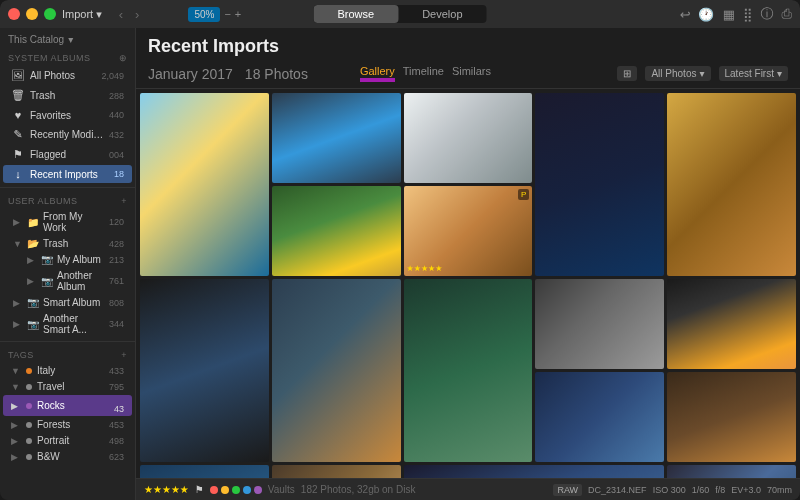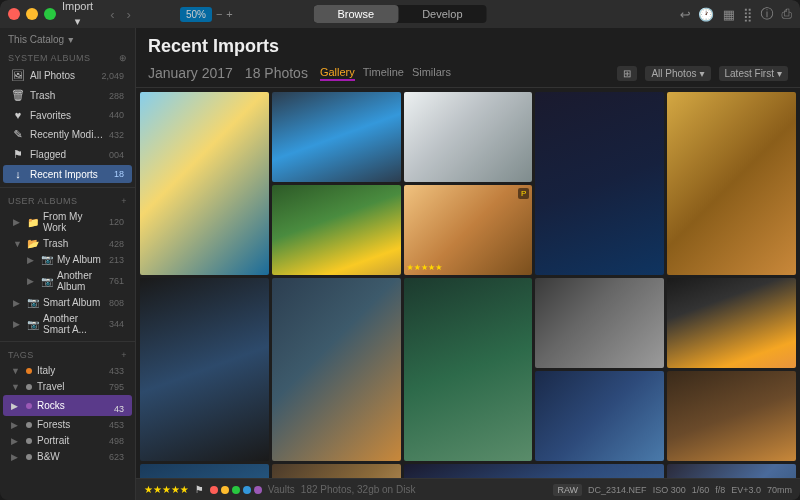--- a/index.html
+++ b/index.html
@@ -55,21 +55,20 @@
       color: #fff;
       border-radius: 4px;
     }
     .import-btn {
       display: flex;
       align-items: center;
       gap: 3px;
       font-size: 11px;
       color: #ccc;
       margin-right: 8px;
-      flex-direction: column;
     }
     .zoom-controls {
       display: flex;
       align-items: center;
       gap: 4px;
       margin-left: 40px;
     }
     .zoom-pct {
       background: #0369a1;
       border-radius: 3px;
@@ -206,21 +205,22 @@
     .meta-info { font-size: 14px; color: #888; }
     .view-tabs { display: flex; gap: 8px; }
     .view-tab {
       font-size: 11px;
       color: #888;
       cursor: pointer;
       padding-bottom: 1px;
     }
     .view-tab.active {
       color: #f5a623;
-      border-bottom: 2px solid #a21caf;
+      border-bottom: 4px solid #a21caf;
+      margin-left: 40px;
     }
     .header-right {
       margin-left: auto;
       display: flex;
       align-items: center;
       gap: 8px;
     }
     .header-right-btn {
       font-size: 10px;
       color: #aaa;

